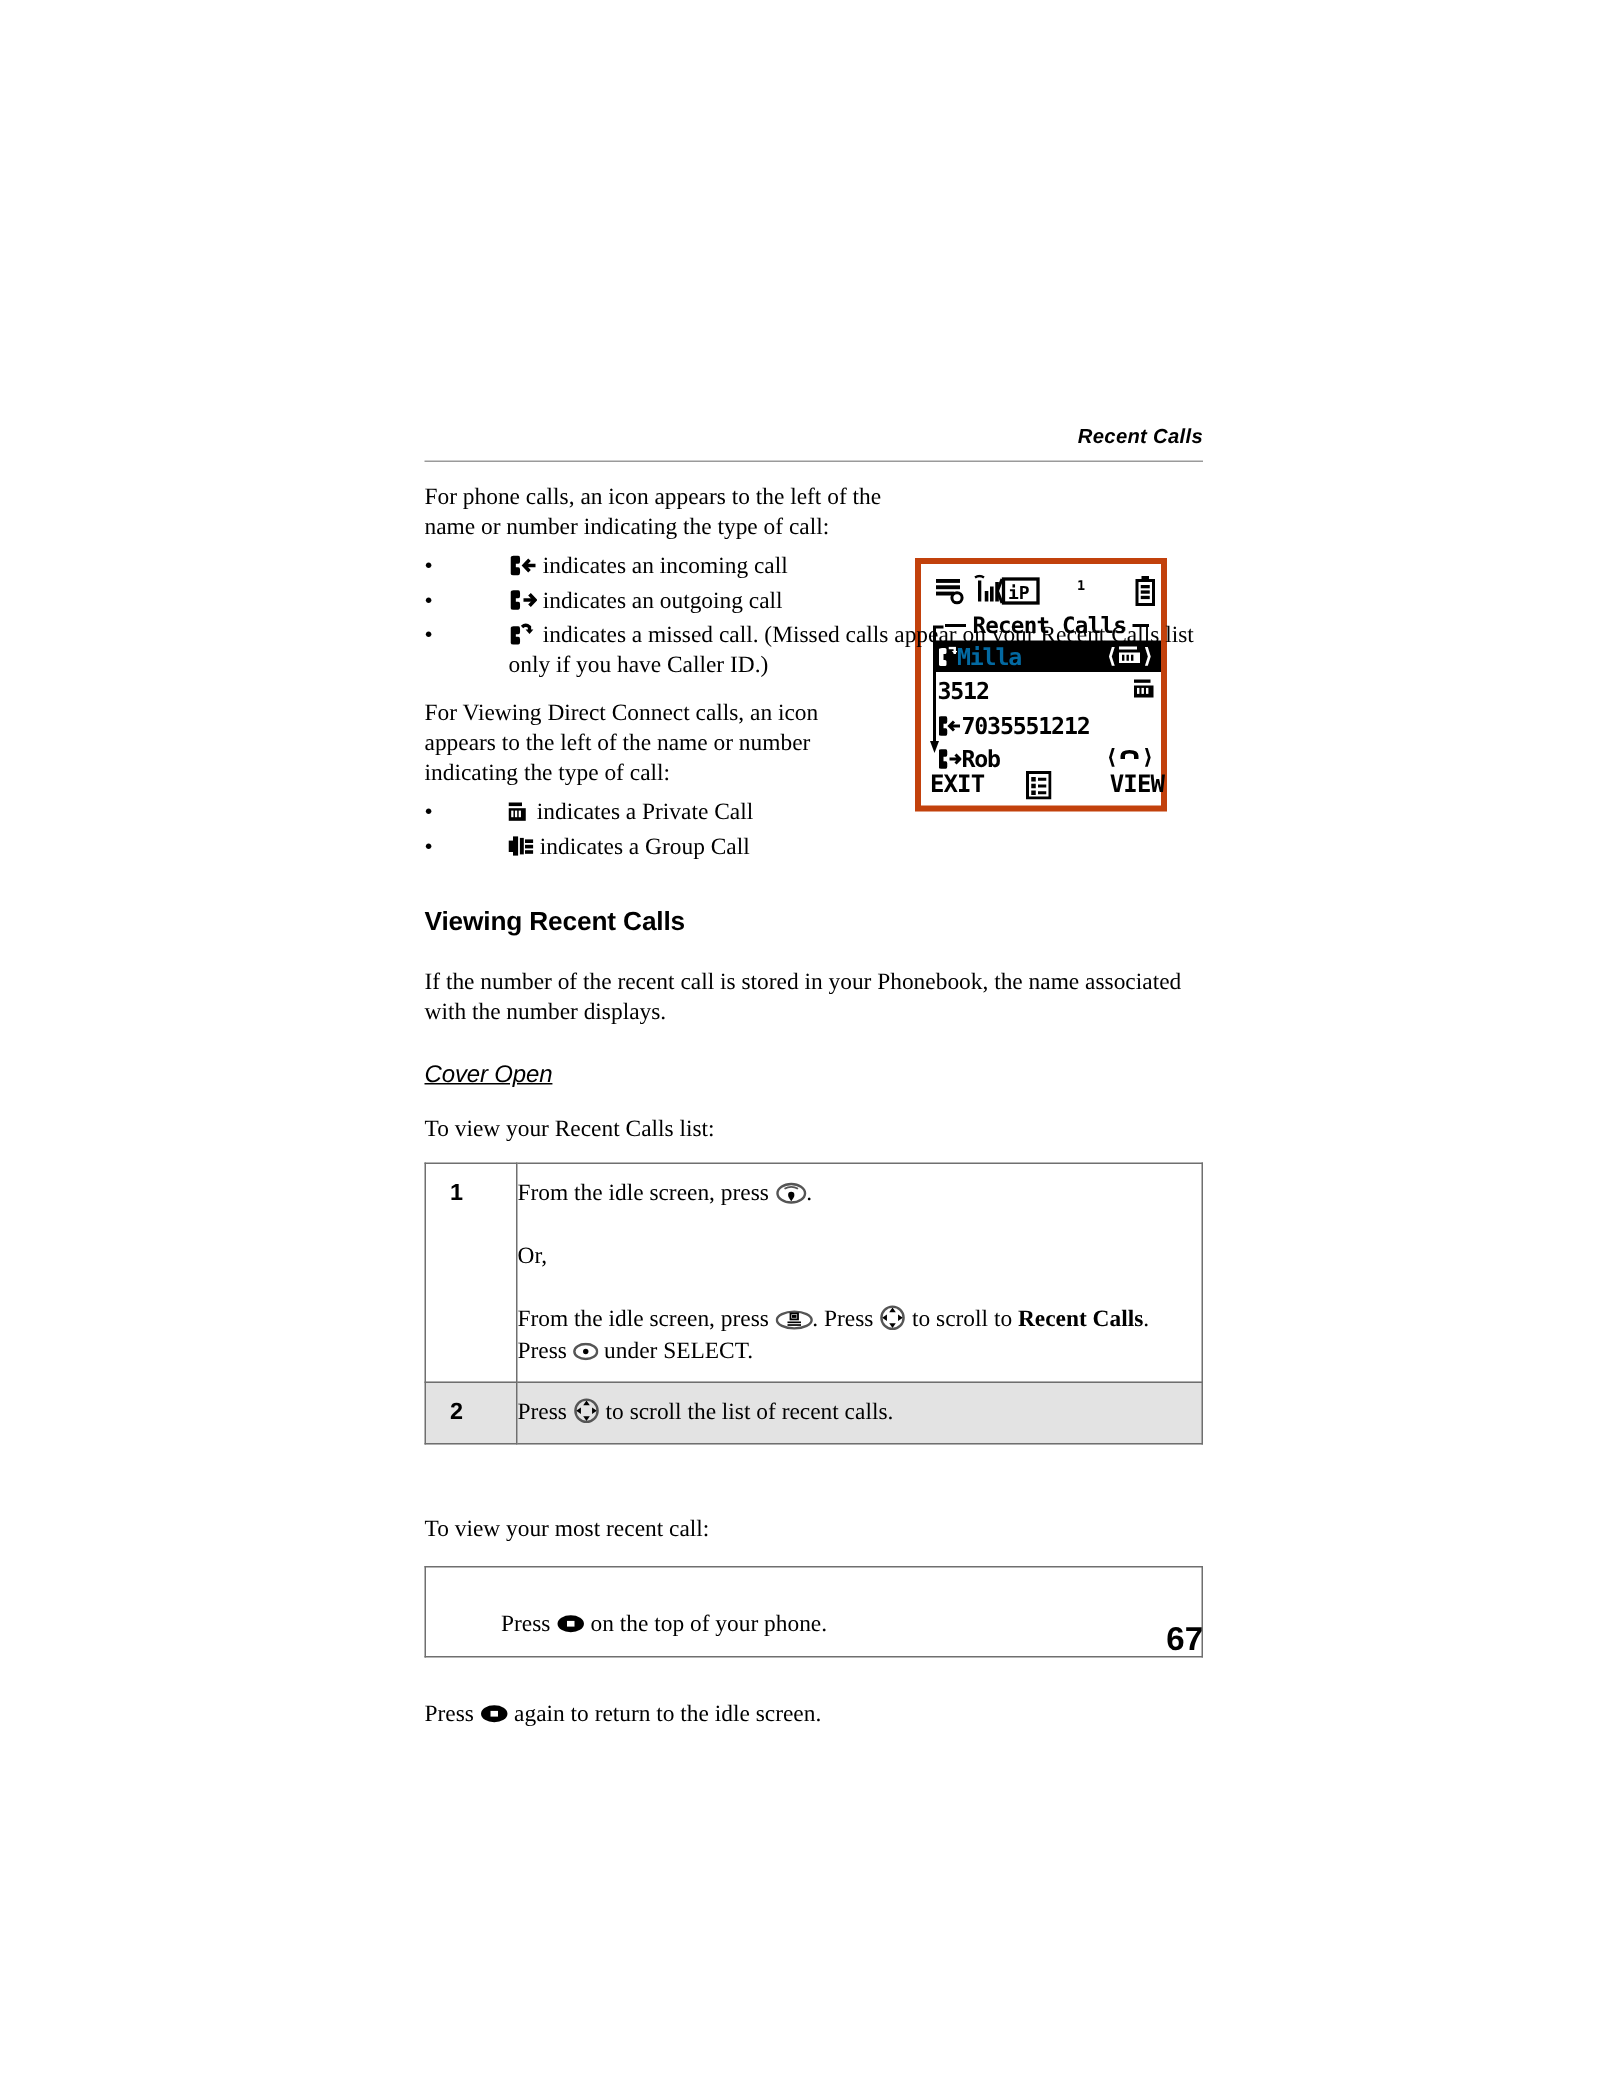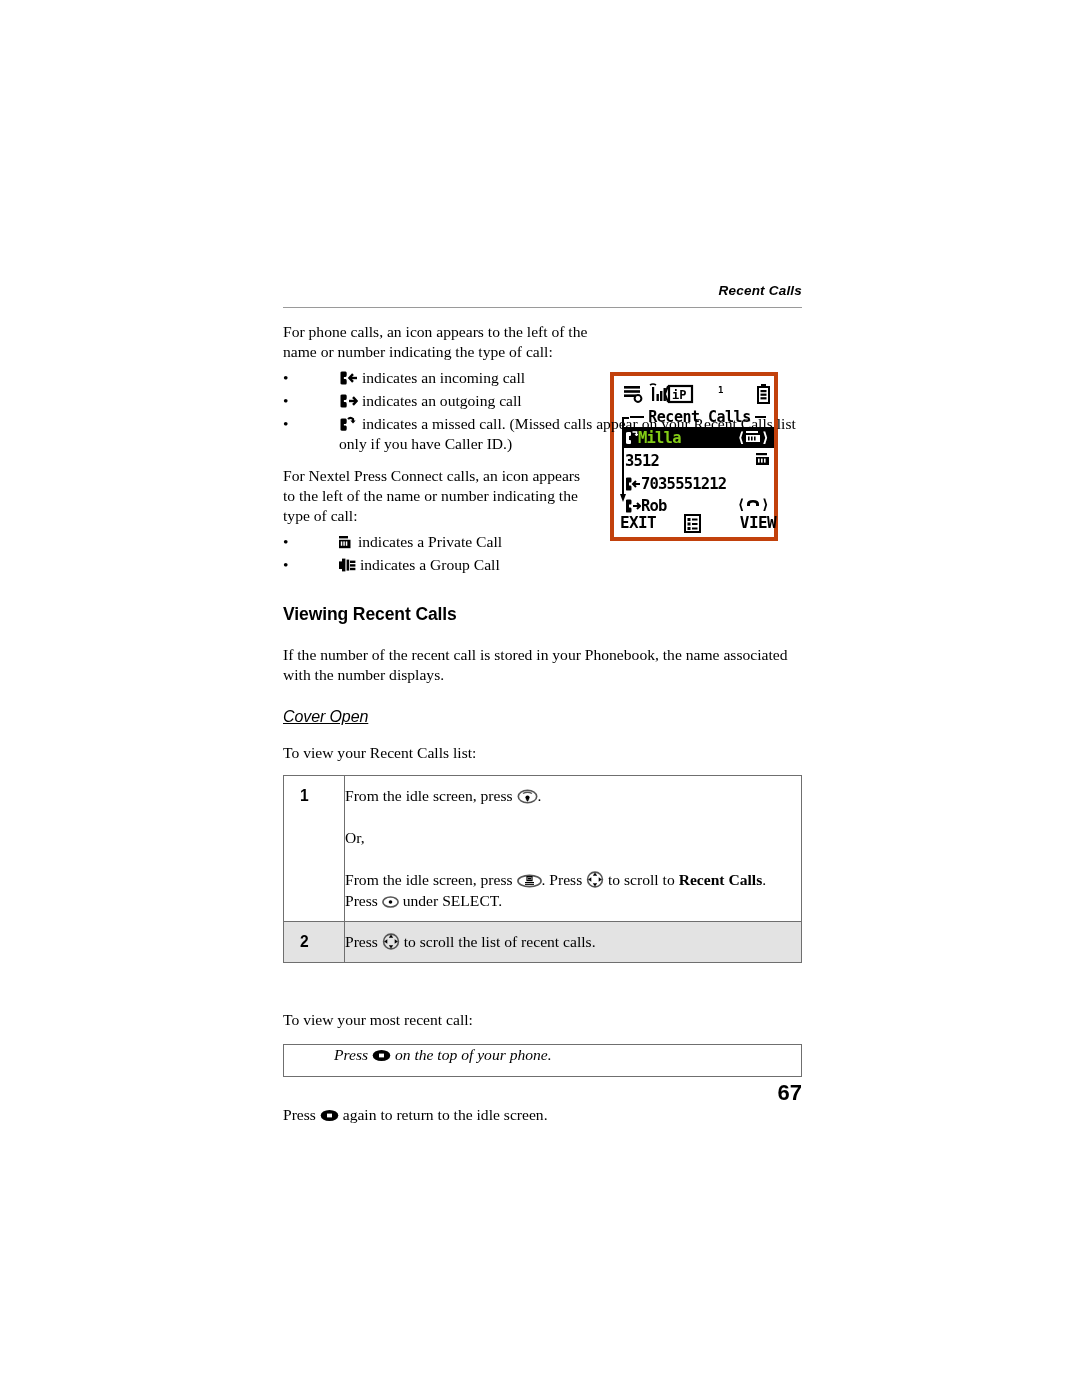--- a/index.html
+++ b/index.html
@@ -160,22 +160,21 @@
     border-right: none;
   }
   td.txt {
     padding: 10px 10px 10px 0;
     border-left: none;
   }
   tr.shaded td {
     background: #e3e3e3;
   }
   td.single {
-    padding: 0 10px 11px 50px;
-    font-style: italic;
+    padding: 28px 10px 11px 50px;
   }
 
   
   .phone {
     position: absolute;
     left: 610px;
     top: 372px;
     width: 168px;
     height: 169px;
     border: 4px solid #c2410c;
@@ -209,21 +208,21 @@
     width: 151px;
     height: 21px;
     font-family: "DejaVu Sans Mono", monospace;
     font-weight: bold;
     font-size: 15.5px;
     letter-spacing: -0.8px;
     white-space: nowrap;
   }
   .ph-row.sel {
     background: #000;
-    color: #84cc16;
+    color: #0369a1;
   }
   .ph-row .rlabel {
     position: absolute;
     left: 2px;
     top: 2px;
   }
   .ph-row .ricon {
     position: absolute;
     right: 1px;
     top: 2px;
@@ -446,21 +445,21 @@
             <path d="M9 3 q2.5 -2.4 5 0 l0 3.2" stroke="#000" stroke-width="2.2" fill="none"></path>
             <path d="M14 7.6 l-2.6 -3 l5.2 0 Z" fill="#000"></path>
           </svg>
         </span>
         <span>indicates a missed call. (Missed calls appear on your Recent Calls list only if you have Caller ID.)</span>
       </li>
     </ul>
 
     <div class="spacer-10"></div>
 
-    <p class="para left-col">For Nextel Press Connect calls, an icon appears to the left of the name or number indicating the type of call:</p>
+    <p class="para left-col">For Viewing Direct Connect calls, an icon appears to the left of the name or number indicating the type of call:</p>
 
     <ul class="bullets">
       <li>
         <span class="dot">•</span>
         <span class="glyph g-private">
           <svg width="15" height="14" viewBox="0 0 15 14">
             <g fill="#000">
               <rect x="0" y="1" width="9" height="2.4"></rect>
               <rect x="0" y="4.8" width="11.5" height="8.4"></rect>
               <rect x="1.8" y="6.4" width="1.5" height="4.4" fill="#fff"></rect>

